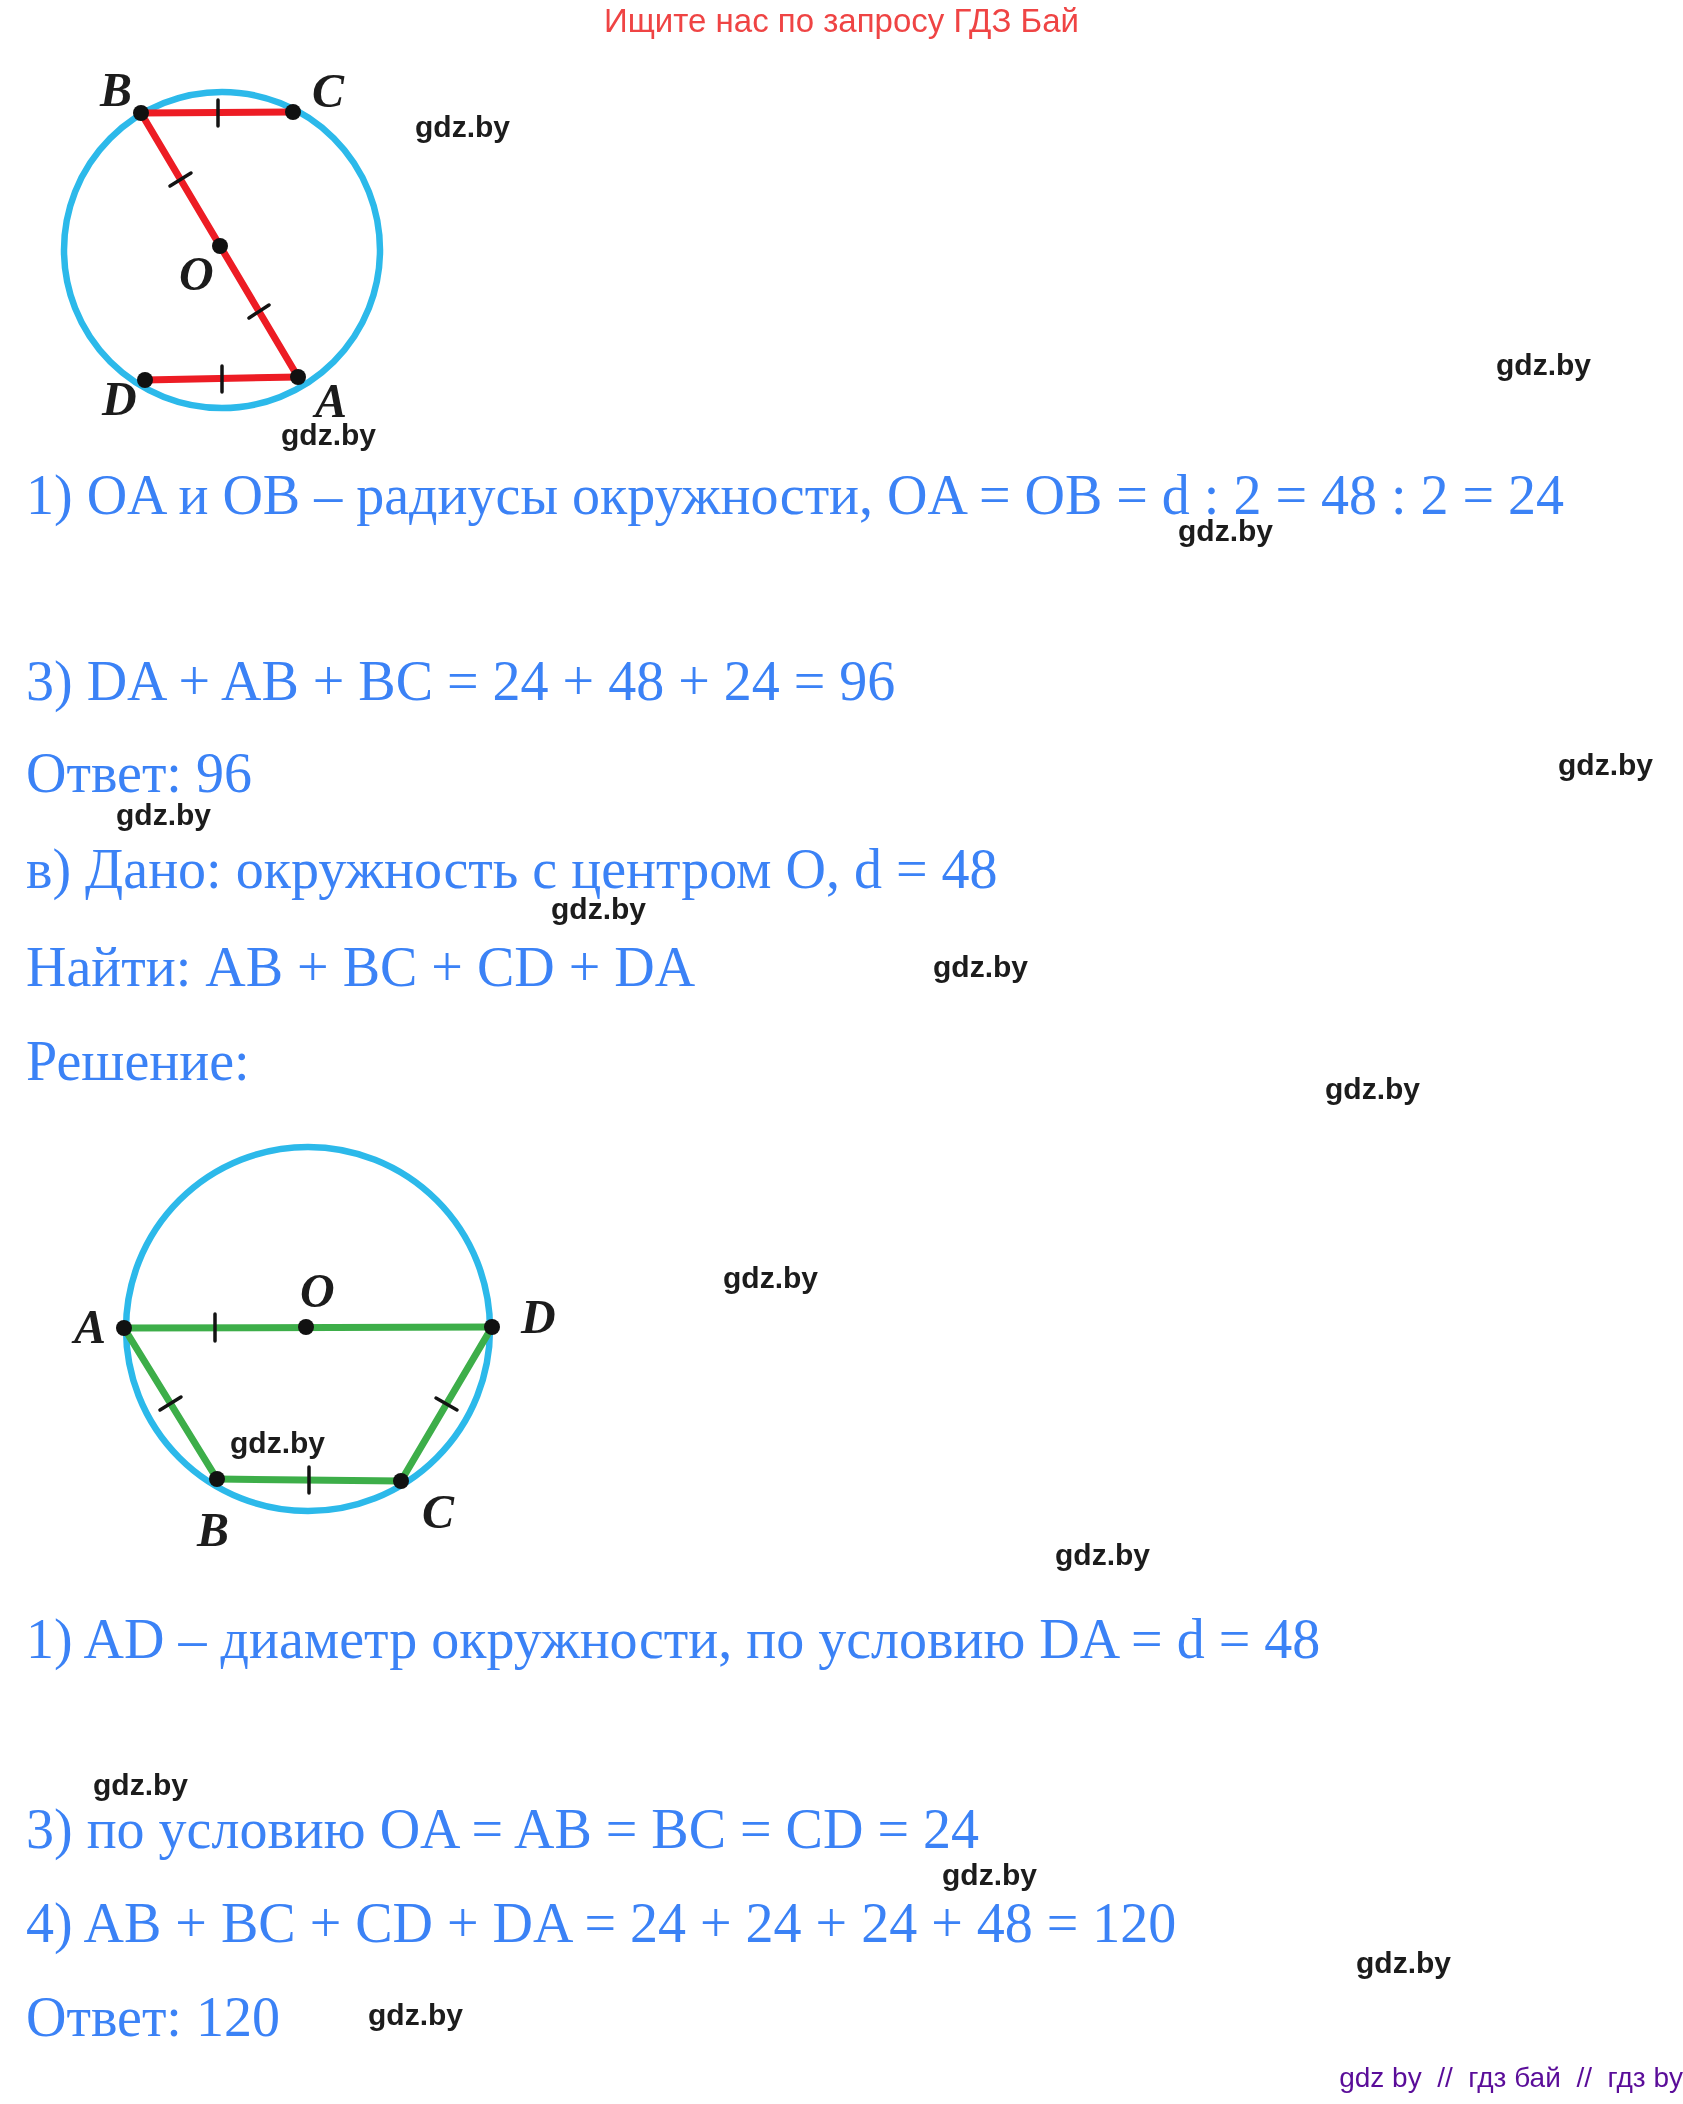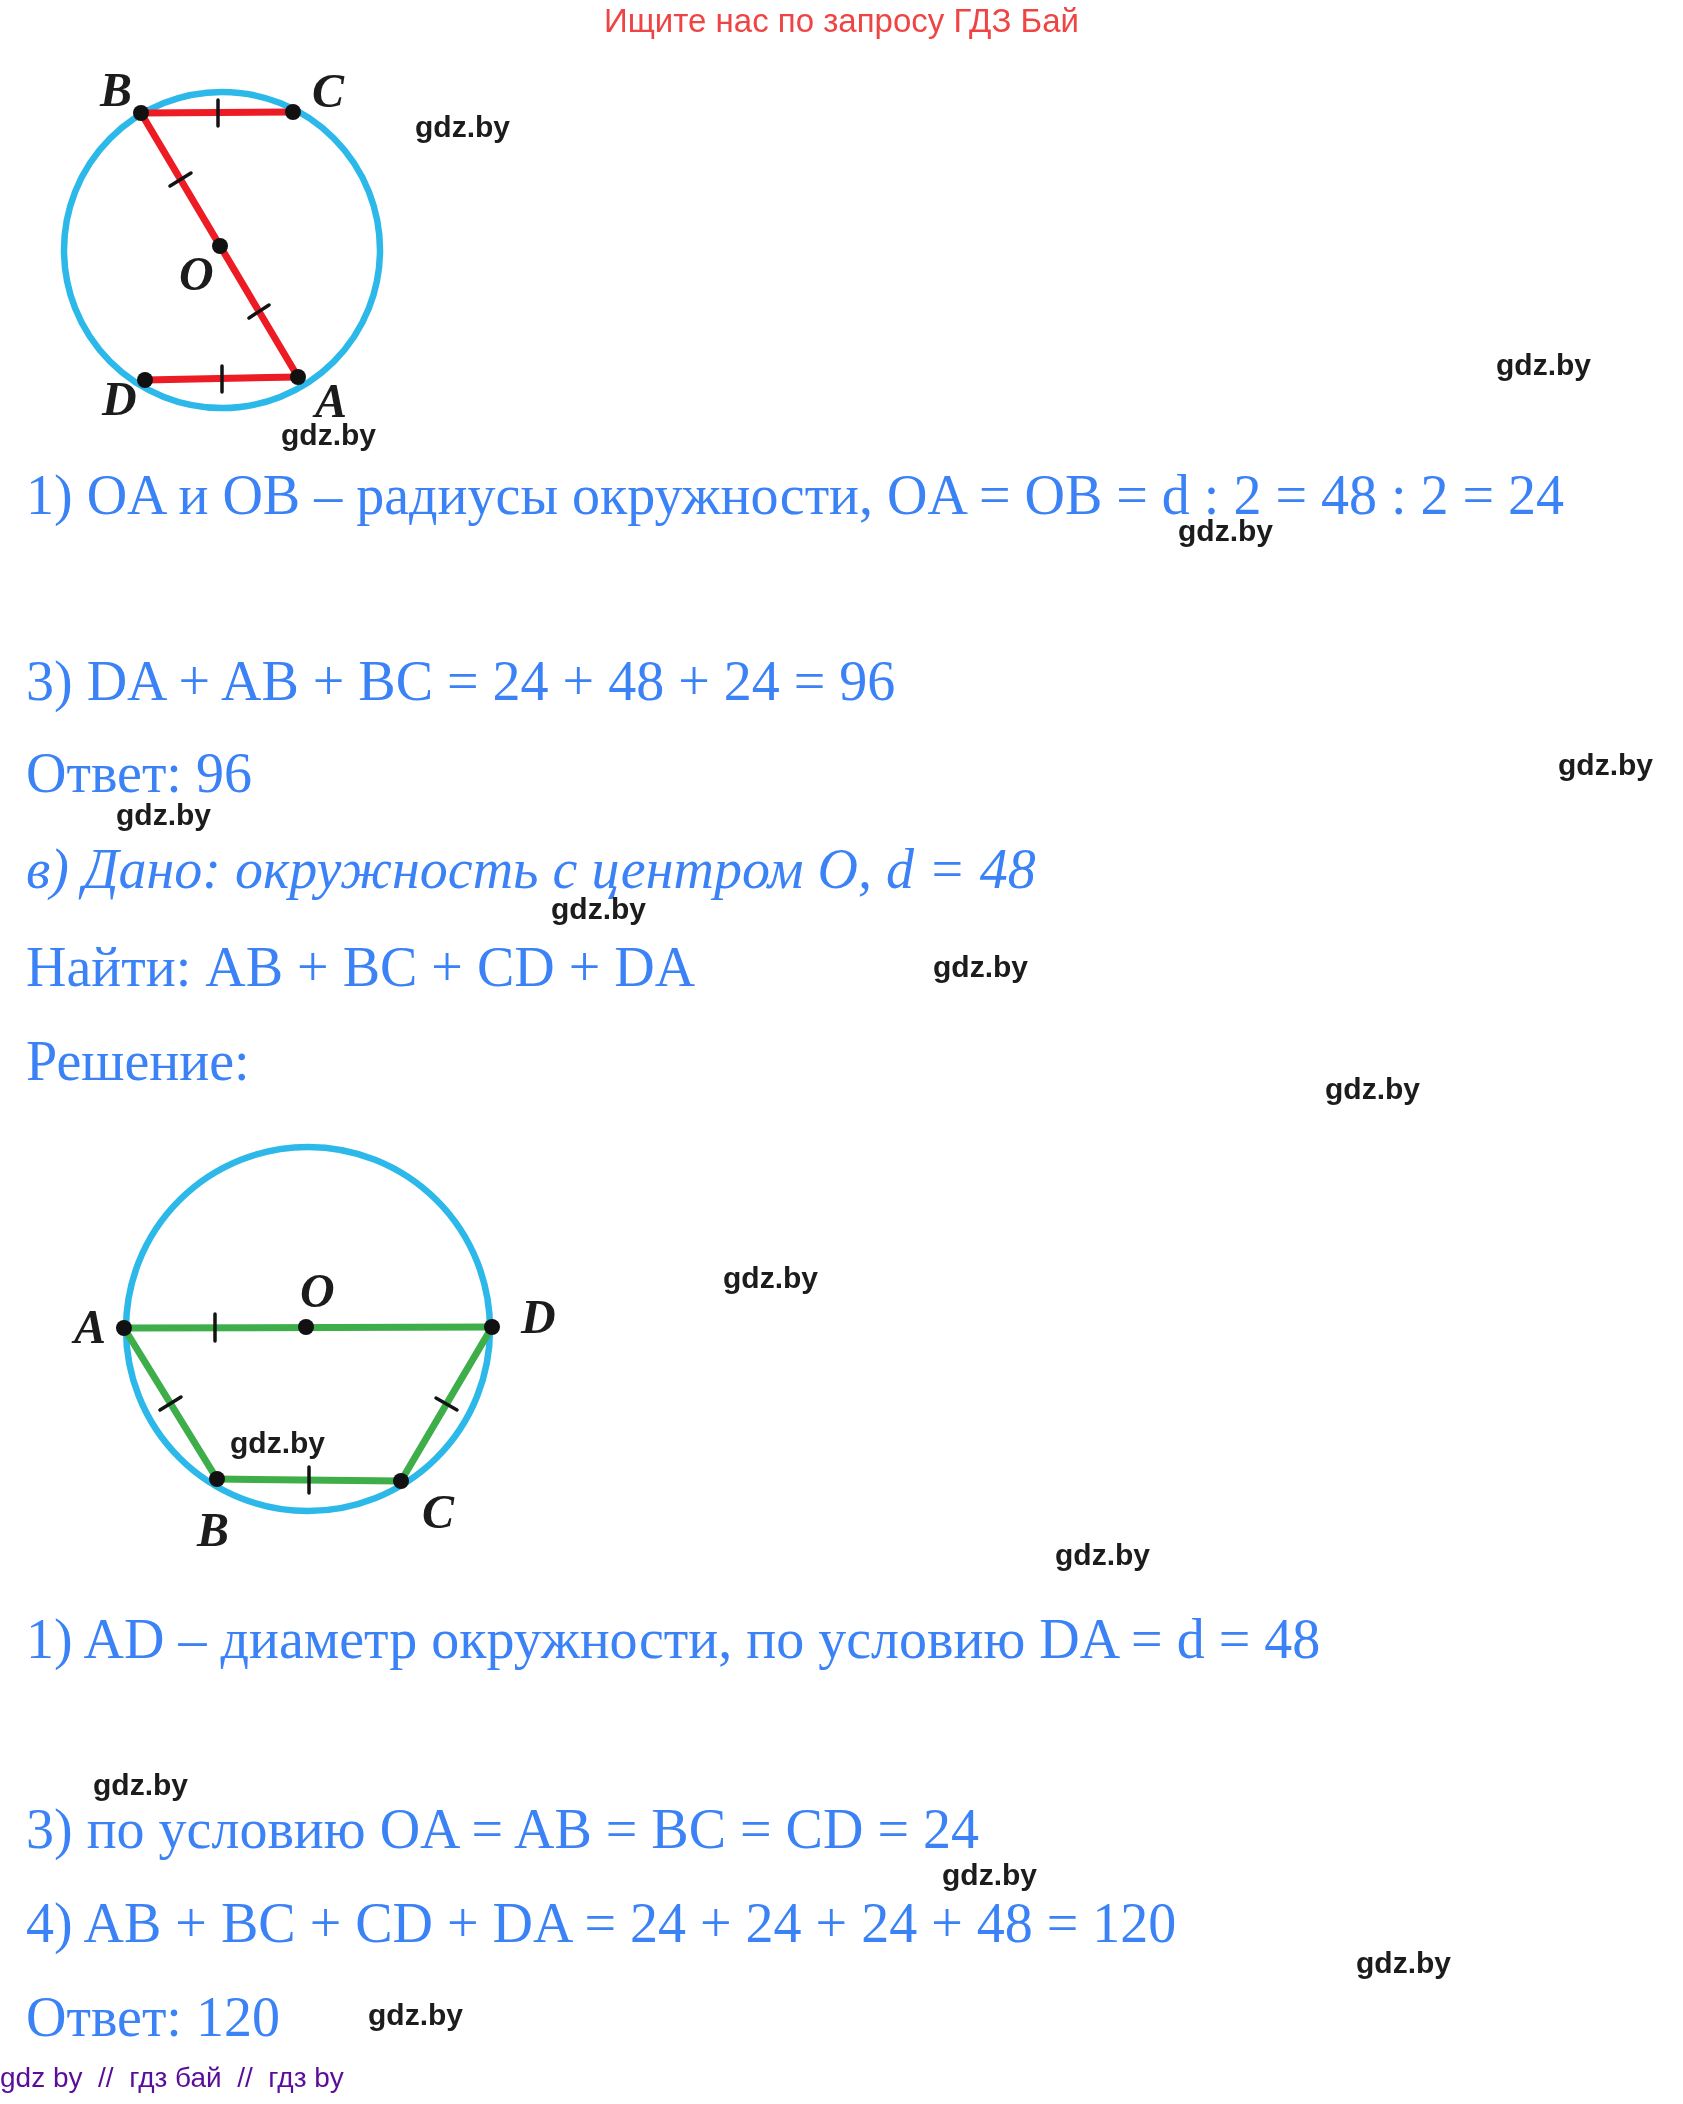--- a/index.html
+++ b/index.html
@@ -2,21 +2,21 @@
 <html><head>
 <meta charset="utf-8">
 <style>
   html,body{margin:0;padding:0;background:#fff;}
   .page{position:relative;width:1683px;height:2104px;background:#fff;overflow:hidden;
         font-family:"Liberation Serif",serif;color:#131313;}
   .hdr{position:absolute;top:2px;left:0;width:100%;text-align:center;
        font-family:"Liberation Sans",sans-serif;font-size:33px;color:#ef4444;white-space:pre;}
   .tline{position:absolute;left:26px;font-size:56px;line-height:1.2;white-space:pre;color:#3b82f6;}
   .wm{position:absolute;font-family:"Liberation Sans",sans-serif;font-size:30px;color:#1c1c1c;white-space:pre;font-weight:bold;}
-  .ftr{position:absolute;top:2062px;left:0;width:100%;text-align:left;
+  .ftr{position:absolute;top:2062px;left:0;width:100%;text-align:right;
        font-family:"Liberation Sans",sans-serif;font-size:28px;color:#5a0d99;white-space:pre;}
   svg{position:absolute;overflow:visible;}
   .circle{fill:none;stroke:#2cb9ea;stroke-width:6.5;}
   .seg-red{stroke:#ed1c24;stroke-width:7;stroke-linecap:round;fill:none;}
   .seg-green{stroke:#3dae49;stroke-width:7;stroke-linecap:round;fill:none;}
   .tick{stroke:#131313;stroke-width:3.5;stroke-linecap:round;}
   .dot{fill:#111;}
   .plabel{font-family:"Liberation Serif",serif;font-style:italic;font-weight:700;
           font-size:48px;fill:#1c1c1c;}
 </style>
@@ -44,21 +44,21 @@
     <text class="plabel" x="60" y="36">B</text>
     <text class="plabel" x="272" y="37">C</text>
     <text class="plabel" x="139" y="220">O</text>
     <text class="plabel" x="62" y="345">D</text>
     <text class="plabel" x="275" y="347">A</text>
   </svg>
 
   <div class="tline" style="top:462px;">1) OA и OB – радиусы окружности, OA = OB = d : 2 = 48 : 2 = 24</div>
   <div class="tline" style="top:648px;">3) DA + AB + BC = 24 + 48 + 24 = 96</div>
   <div class="tline" style="top:740px;">Ответ: 96</div>
-  <div class="tline" style="top:836px;font-style:italic;">в) Дано: окружность с центром O, d = 48</div>
+  <div class="tline" style="top:836px;">в) Дано: окружность с центром O, d = 48</div>
   <div class="tline" style="top:1028px;">Решение:</div>
   <div class="tline" style="top:934px;">Найти: AB + BC + CD + DA</div>
 
   <svg style="left:60px;top:1130px;" width="540" height="460" viewBox="0 0 540 460">
     <circle class="circle" cx="248" cy="199" r="182"></circle>
     <line class="seg-green" x1="64" y1="198" x2="432" y2="197"></line>
     <line class="seg-green" x1="64" y1="198" x2="157" y2="349"></line>
     <line class="seg-green" x1="157" y1="349" x2="341" y2="351"></line>
     <line class="seg-green" x1="341" y1="351" x2="432" y2="197"></line>
     <line class="tick" x1="155" y1="184" x2="155" y2="211"></line>

